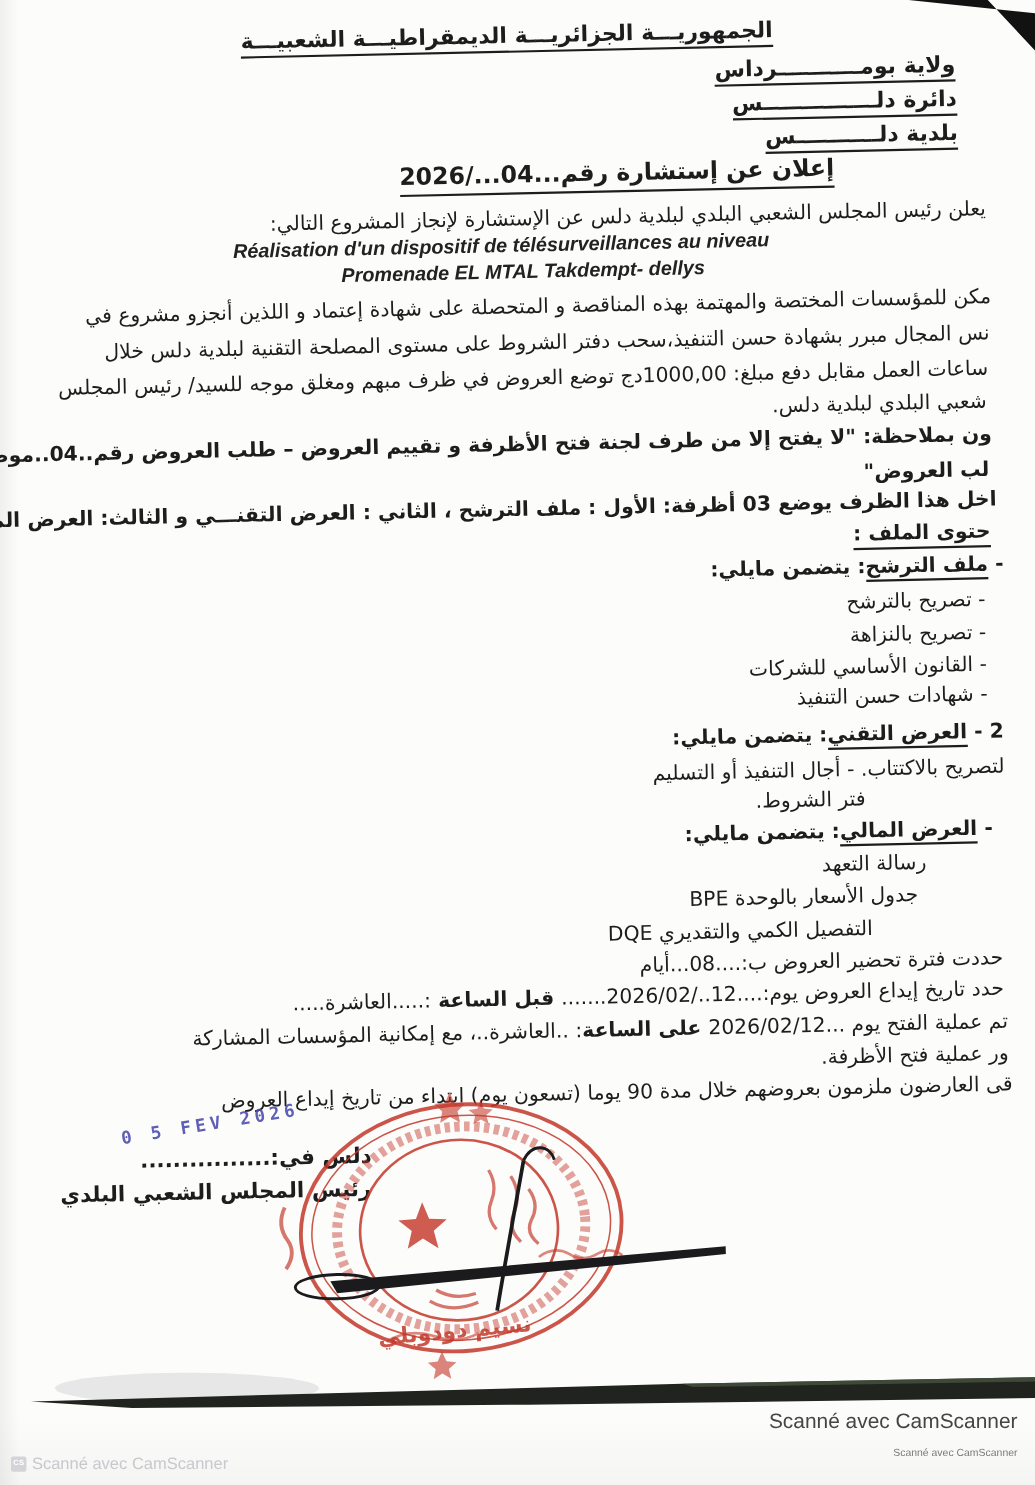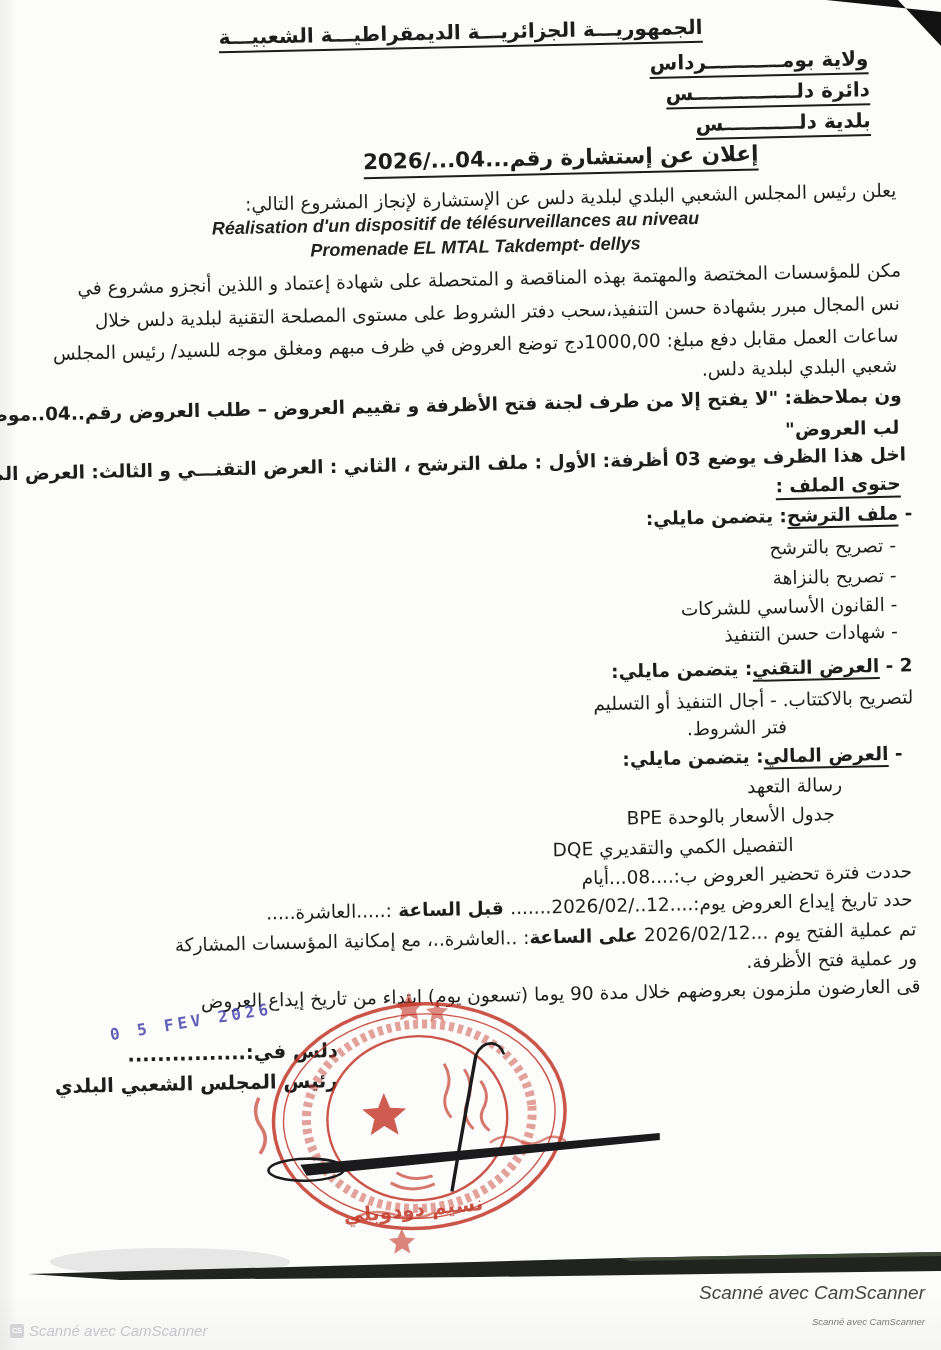--- a/index.html
+++ b/index.html
@@ -11,21 +11,21 @@
                 linear-gradient(0deg,rgba(0,0,0,.03),rgba(0,0,0,0) 60px);}
   .doc{position:absolute;inset:0;transform:rotate(-1.25deg);transform-origin:470px 690px;}
   .ln{position:absolute;white-space:nowrap;direction:rtl;color:#1d1d1d;
       font-size:18.5px;line-height:1.25;}
   .b{font-weight:bold;}
   .u{border-bottom:2px solid #1d1d1d;padding-bottom:1px;}
   .hdr{font-size:20px;font-weight:bold;}
   .ttl{font-size:21.5px;font-weight:bold;}
   .fr{direction:ltr;font-family:"Liberation Sans",sans-serif;font-weight:bold;
       font-style:italic;font-size:18px;color:#222;}
-  .wm{position:absolute;font-family:"Liberation Sans",sans-serif;white-space:nowrap;font-style:italic;}
+  .wm{position:absolute;font-family:"Liberation Sans",sans-serif;white-space:nowrap;}
   .datestamp{position:absolute;font-family:"DejaVu Sans Mono",monospace;font-weight:bold;
       color:#4a4aae;font-size:16px;letter-spacing:4px;transform:rotate(-8deg);opacity:.88;}
   .redname{position:absolute;color:#c23a2a;font-weight:bold;font-size:20px;
       transform:rotate(-4deg);opacity:.85;direction:rtl;}
   svg{position:absolute;overflow:visible;}
   .csbadge{position:absolute;left:10px;top:1324px;width:14px;height:14px;background:#d3d3d8;
       border-radius:2px;color:#fff;font-size:7px;font-weight:bold;text-align:center;
       line-height:14px;font-family:"Liberation Sans",sans-serif;}
 </style>
 </head>

